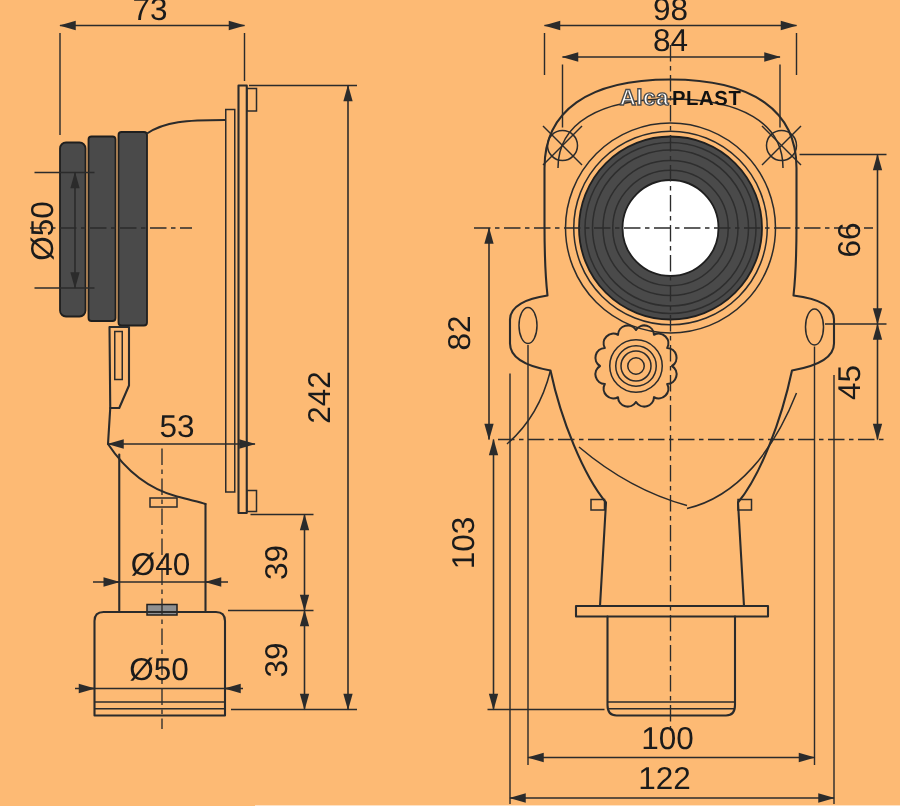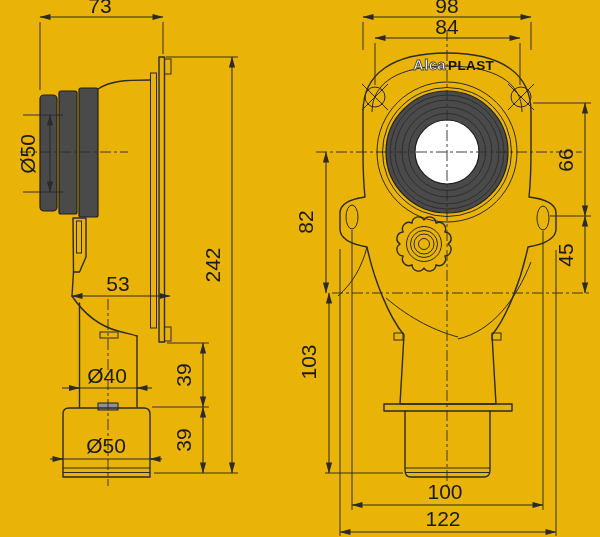--- a/index.html
+++ b/index.html
@@ -1,19 +1,19 @@
 <!DOCTYPE html>
 <html><head>
 <meta charset="utf-8">
 <style>
   html,body{margin:0;padding:0;background:#ffffff;}
   .canvas{
     position:relative;
     width:600px;height:537px;
-    background:#eab308;
+    background:#fdba74;
     overflow:hidden;
     font-family:"Liberation Sans", sans-serif;
   }
   svg{display:block;}
   .obj{stroke:#2b2b2b;stroke-width:1.4;fill:none;stroke-linecap:round;stroke-linejoin:round;}
   .thin{stroke:#2b2b2b;stroke-width:1;fill:none;}
   .dim{stroke:#2b2b2b;stroke-width:1.05;fill:none;}
   .ext{stroke:#2b2b2b;stroke-width:0.95;fill:none;}
   .cl{stroke:#2b2b2b;stroke-width:0.9;fill:none;stroke-dasharray:11 3 3 3;}
   .dark{fill:#4a4a4a;stroke:#1f1f1f;stroke-width:1.2;}

